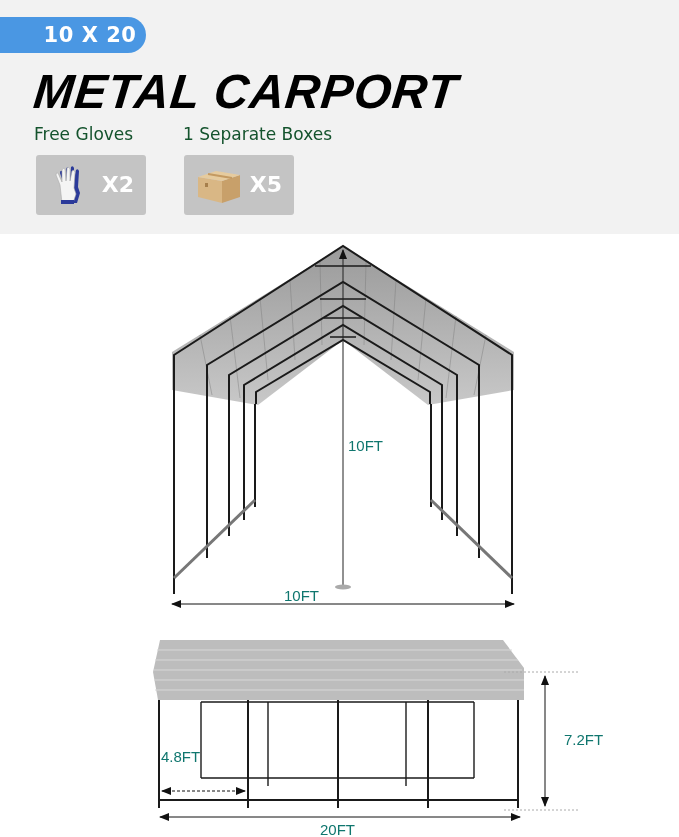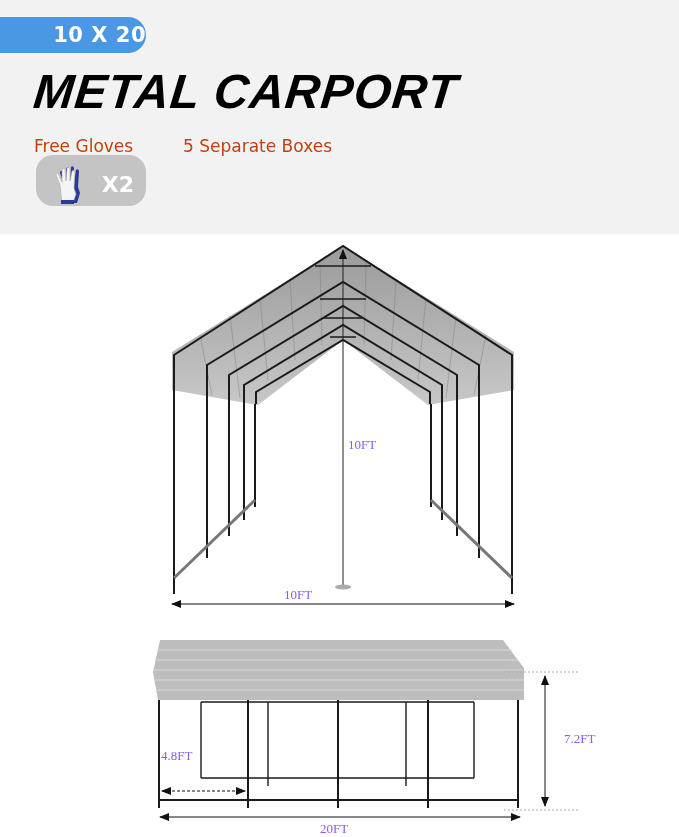--- a/index.html
+++ b/index.html
@@ -1,45 +1,55 @@
 <!DOCTYPE html>
 <html><head>
 <meta charset="utf-8">
 <style>
   html, body { margin: 0; padding: 0; }
   body { width: 679px; height: 837px; background: #ffffff; position: relative; overflow: hidden; font-family: "Liberation Sans", sans-serif; }
   .header { position: absolute; left: 0; top: 0; width: 679px; height: 234px; background: #f2f2f2; }
-  .size-badge { position: absolute; left: 0; top: 17px; width: 146px; height: 36px; background: #4a97e3; border-radius: 0 18px 18px 0; color: #fff; font-family: "DejaVu Sans", sans-serif; font-weight: bold; font-size: 21px; line-height: 36px; text-align: right; padding-left: 34px; box-sizing: border-box; letter-spacing: 0.5px; }
+  .size-badge { position: absolute; left: 0; top: 17px; width: 146px; height: 36px; background: #4a97e3; border-radius: 0 18px 18px 0; color: #fff; font-family: "DejaVu Sans", sans-serif; font-weight: bold; font-size: 21px; line-height: 36px; text-align: center; padding-left: 34px; box-sizing: border-box; letter-spacing: 0.5px; }
   .title { position: absolute; left: 34px; top: 64px; font-family: "Liberation Sans", sans-serif; font-weight: bold; font-style: italic; font-size: 48px; line-height: 56px; color: #000; letter-spacing: 1px; transform: skewX(-6deg); transform-origin: left; }
-  .feature-label { position: absolute; top: 136px; font-family: "DejaVu Sans", sans-serif; font-size: 17px; color: #c2410c; }
-  .feature-card { position: absolute; top: 155px; width: 110px; height: 51px; background: #c4c4c4; border-radius: 17px; }
+  .feature-label { position: absolute; top: 124px; font-family: "DejaVu Sans", sans-serif; font-size: 17px; color: #14532d; }
+  .feature-card { position: absolute; top: 155px; width: 110px; height: 60px; background: #c4c4c4; border-radius: 3px; }
   .feature-card .count { position: absolute; right: 12px; top: 0; line-height: 60px; color: #fff; font-family: "DejaVu Sans", sans-serif; font-weight: bold; font-size: 22px; }
   .feature-card .icon { position: absolute; left: 10px; top: 8px; width: 48px; height: 44px; }
   .diagram { position: absolute; left: 0; top: 234px; width: 679px; height: 603px; }
-  .dim-label { position: absolute; font-family: Liberation Serif, serif; font-size: 13px; color: #8b5cf6; }
+  .dim-label { position: absolute; font-family: Liberation Sans, sans-serif; font-size: 15px; color: #0f766e; }
 </style>
 </head>
 <body>
 
 <div class="header">
   <div class="size-badge">10 X 20</div>
   <div class="title">METAL CARPORT</div>
 
   <div class="feature-label" style="left:34px">Free Gloves</div>
-  <div class="feature-label" style="left:183px">5 Separate Boxes</div>
+  <div class="feature-label" style="left:183px">1 Separate Boxes</div>
 
   <div class="feature-card" style="left:36px">
     <svg class="icon" viewBox="0 0 48 44">
       <path d="M20 40 L18 22 L14 10 Q14 7 16 8 L20 18 L20 6 Q21 3 23 5 L24 17 L25 4 Q27 2 28 5 L28 17 L30 7 Q32 5 33 8 L32 24 L34 30 L31 40 Z" fill="#2b3a9a"></path>
       <path d="M16 40 L14 22 L10 12 Q10 9 12 10 L16 19 L16 7 Q17 4 19 6 L20 18 L21 5 Q23 3 24 6 L24 18 L26 8 Q28 6 29 9 L28 25 L30 31 L27 40 Z" fill="#f4f4f4" stroke="#aaa" stroke-width="0.6"></path>
       <rect x="15" y="37" width="13" height="4" fill="#2b3a9a"></rect>
     </svg>
     <span class="count">X2</span>
   </div>
 
+  <div class="feature-card" style="left:184px">
+    <svg class="icon" viewBox="0 0 48 44">
+      <polygon points="4,14 28,18 28,40 4,34" fill="#d9b785"></polygon>
+      <polygon points="28,18 46,12 46,34 28,40" fill="#c8a06a"></polygon>
+      <polygon points="4,14 22,8 46,12 28,18" fill="#e6cb9e"></polygon>
+      <line x1="14" y1="11" x2="38" y2="15" stroke="#c49a62" stroke-width="2"></line>
+      <rect x="11" y="20" width="3" height="4" fill="#a67f4c"></rect>
+    </svg>
+    <span class="count">X5</span>
+  </div>
 </div>
 
 <div class="diagram">
   <svg width="679" height="603" viewBox="0 234 679 603">
     <defs>
       <marker id="arr" markerWidth="10" markerHeight="10" refX="9" refY="5" orient="auto">
         <path d="M0,1 L10,5 L0,9 Z" fill="#111"></path>
       </marker>
       <marker id="arrs" markerWidth="10" markerHeight="10" refX="1" refY="5" orient="auto">
         <path d="M10,1 L0,5 L10,9 Z" fill="#111"></path>

